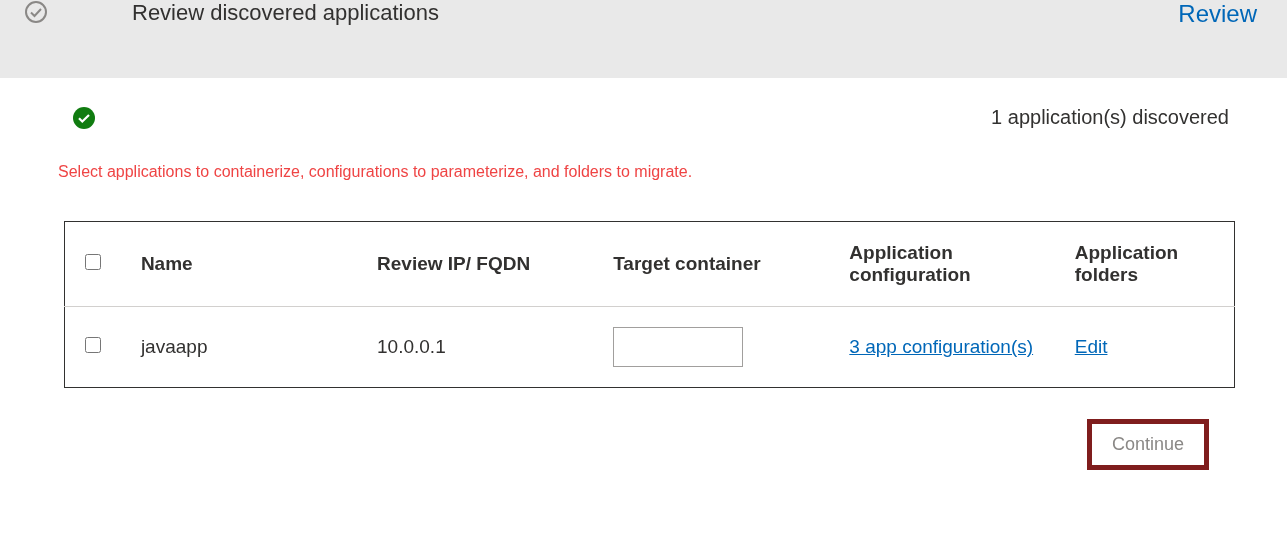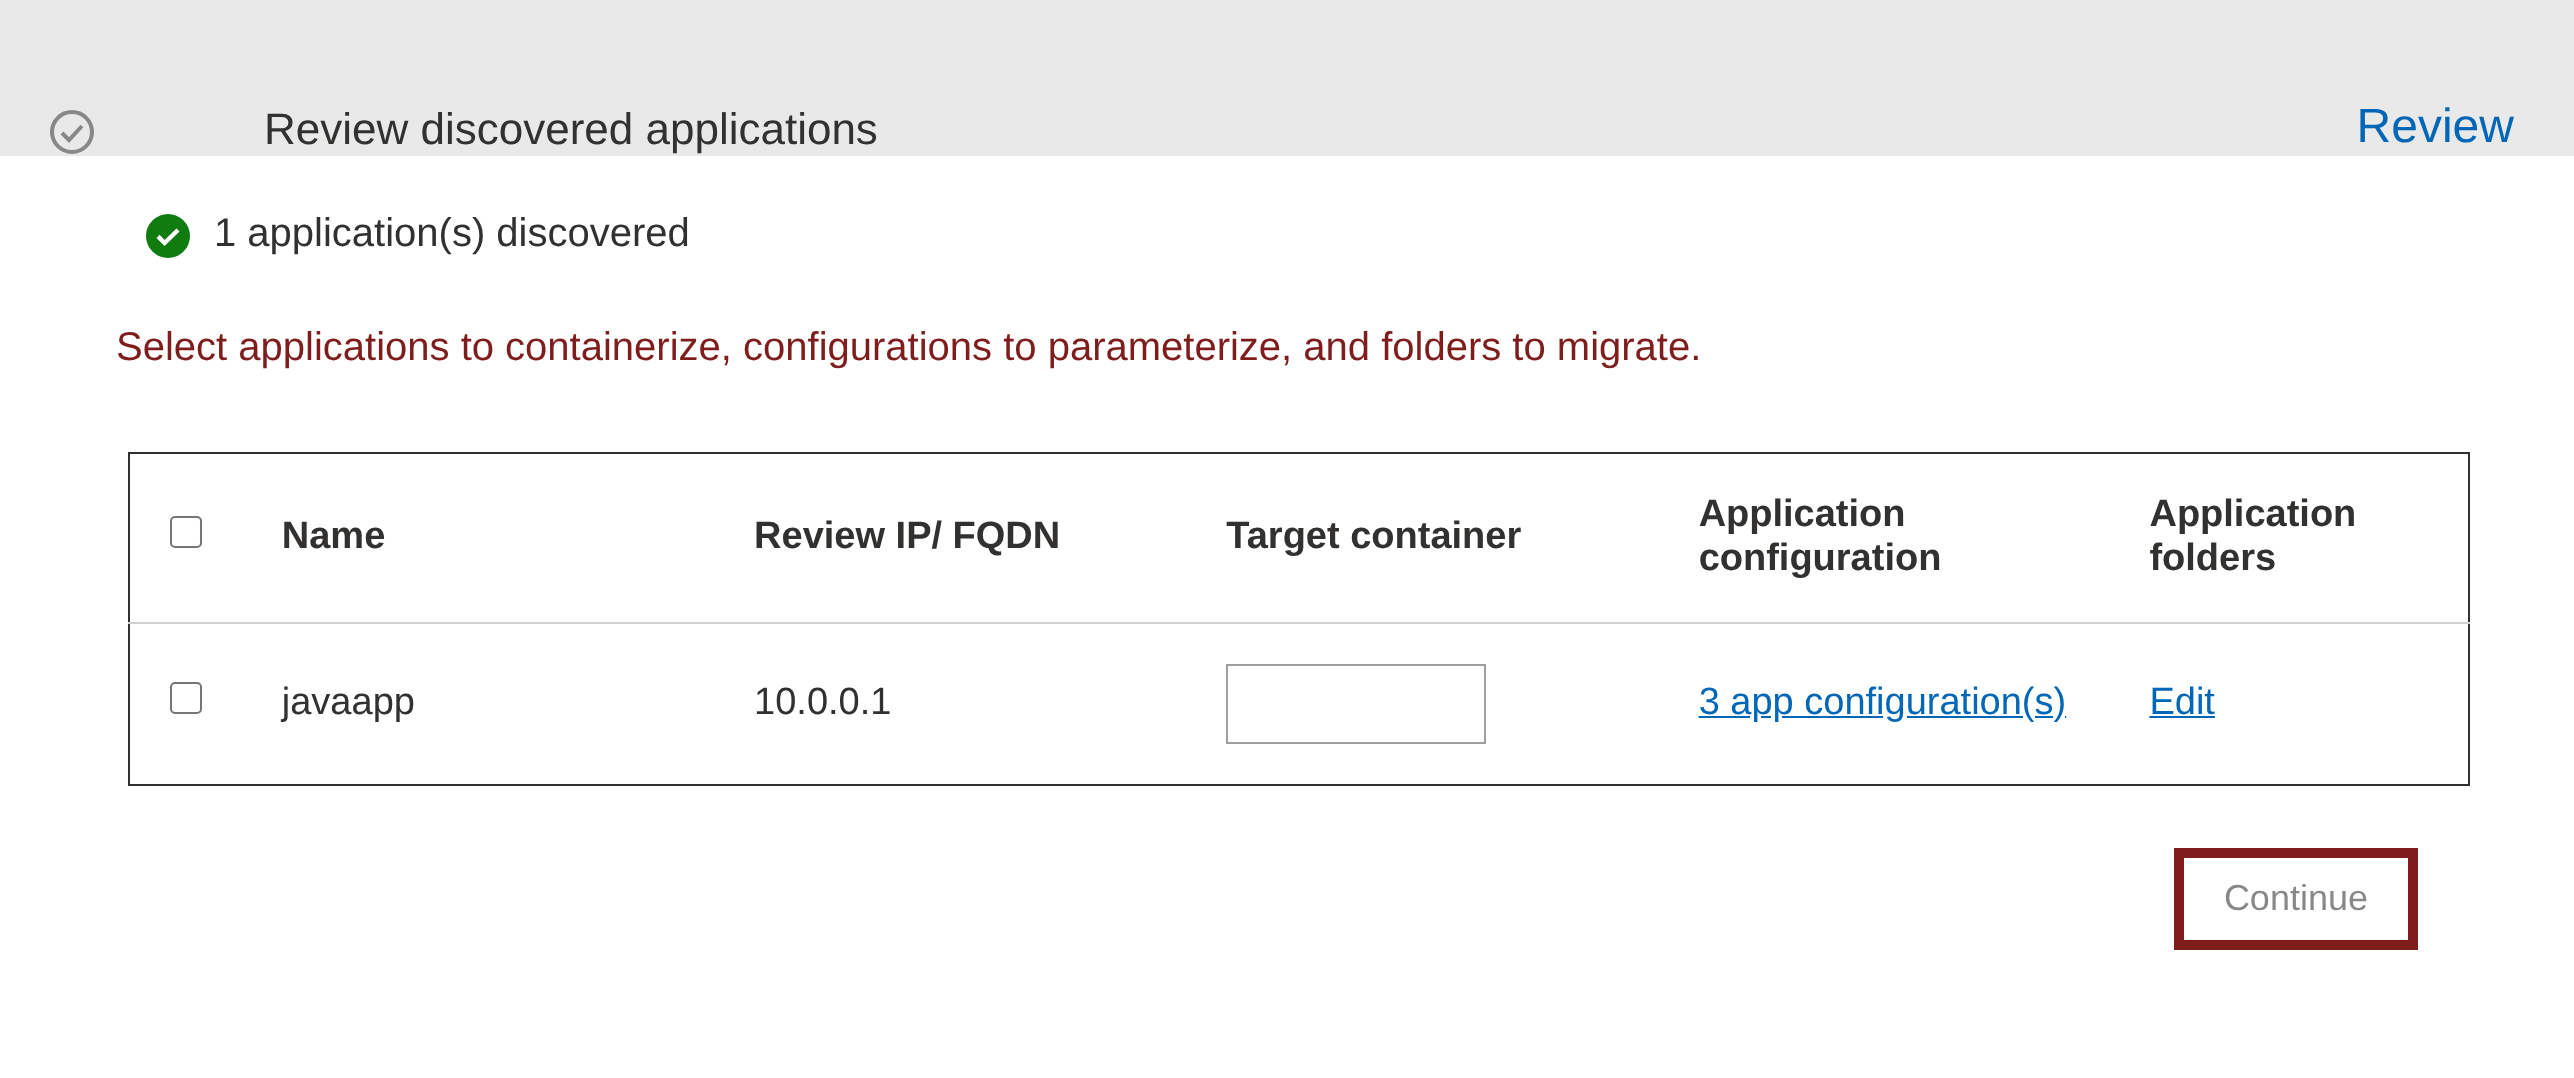--- a/index.html
+++ b/index.html
@@ -9,21 +9,21 @@
     }
     body {
       font-family: "Segoe UI", -apple-system, BlinkMacSystemFont, sans-serif;
       background: #ffffff;
       color: #323130;
       width: 1287px;
       height: 539px;
     }
     .header-bar {
       display: flex;
-      align-items: flex-end;
+      align-items: flex-start;
       height: 78px;
       padding: 0 30px 0 24px;
       background: #e9e9e9;
     }
     .header-check-icon {
       width: 24px;
       height: 24px;
       display: flex;
       align-items: center;
       justify-content: center;
@@ -42,36 +42,37 @@
       margin-left: 44px;
     }
     .content-area {
       padding: 28px 58px 0 58px;
     }
     .status-row {
       display: flex;
       align-items: center;
       margin-bottom: 34px;
       margin-left: 15px;
+      justify-content: space-between;
     }
     .status-icon {
       width: 22px;
       height: 22px;
       margin-right: 12px;
       display: flex;
       align-items: center;
       justify-content: center;
     }
     .status-text {
       font-size: 20px;
       color: #323130;
     }
     .instruction-text {
-      font-size: 20px;
-      color: #7f1d1d;
+      font-size: 16px;
+      color: #ef4444;
       margin-bottom: 40px;
     }
     .apps-table {
       border: 1px solid #323130;
       width: 100%;
       border-collapse: collapse;
       margin-bottom: 31px;
       margin-left: 6px;
     }
     .apps-table th, .apps-table td {

